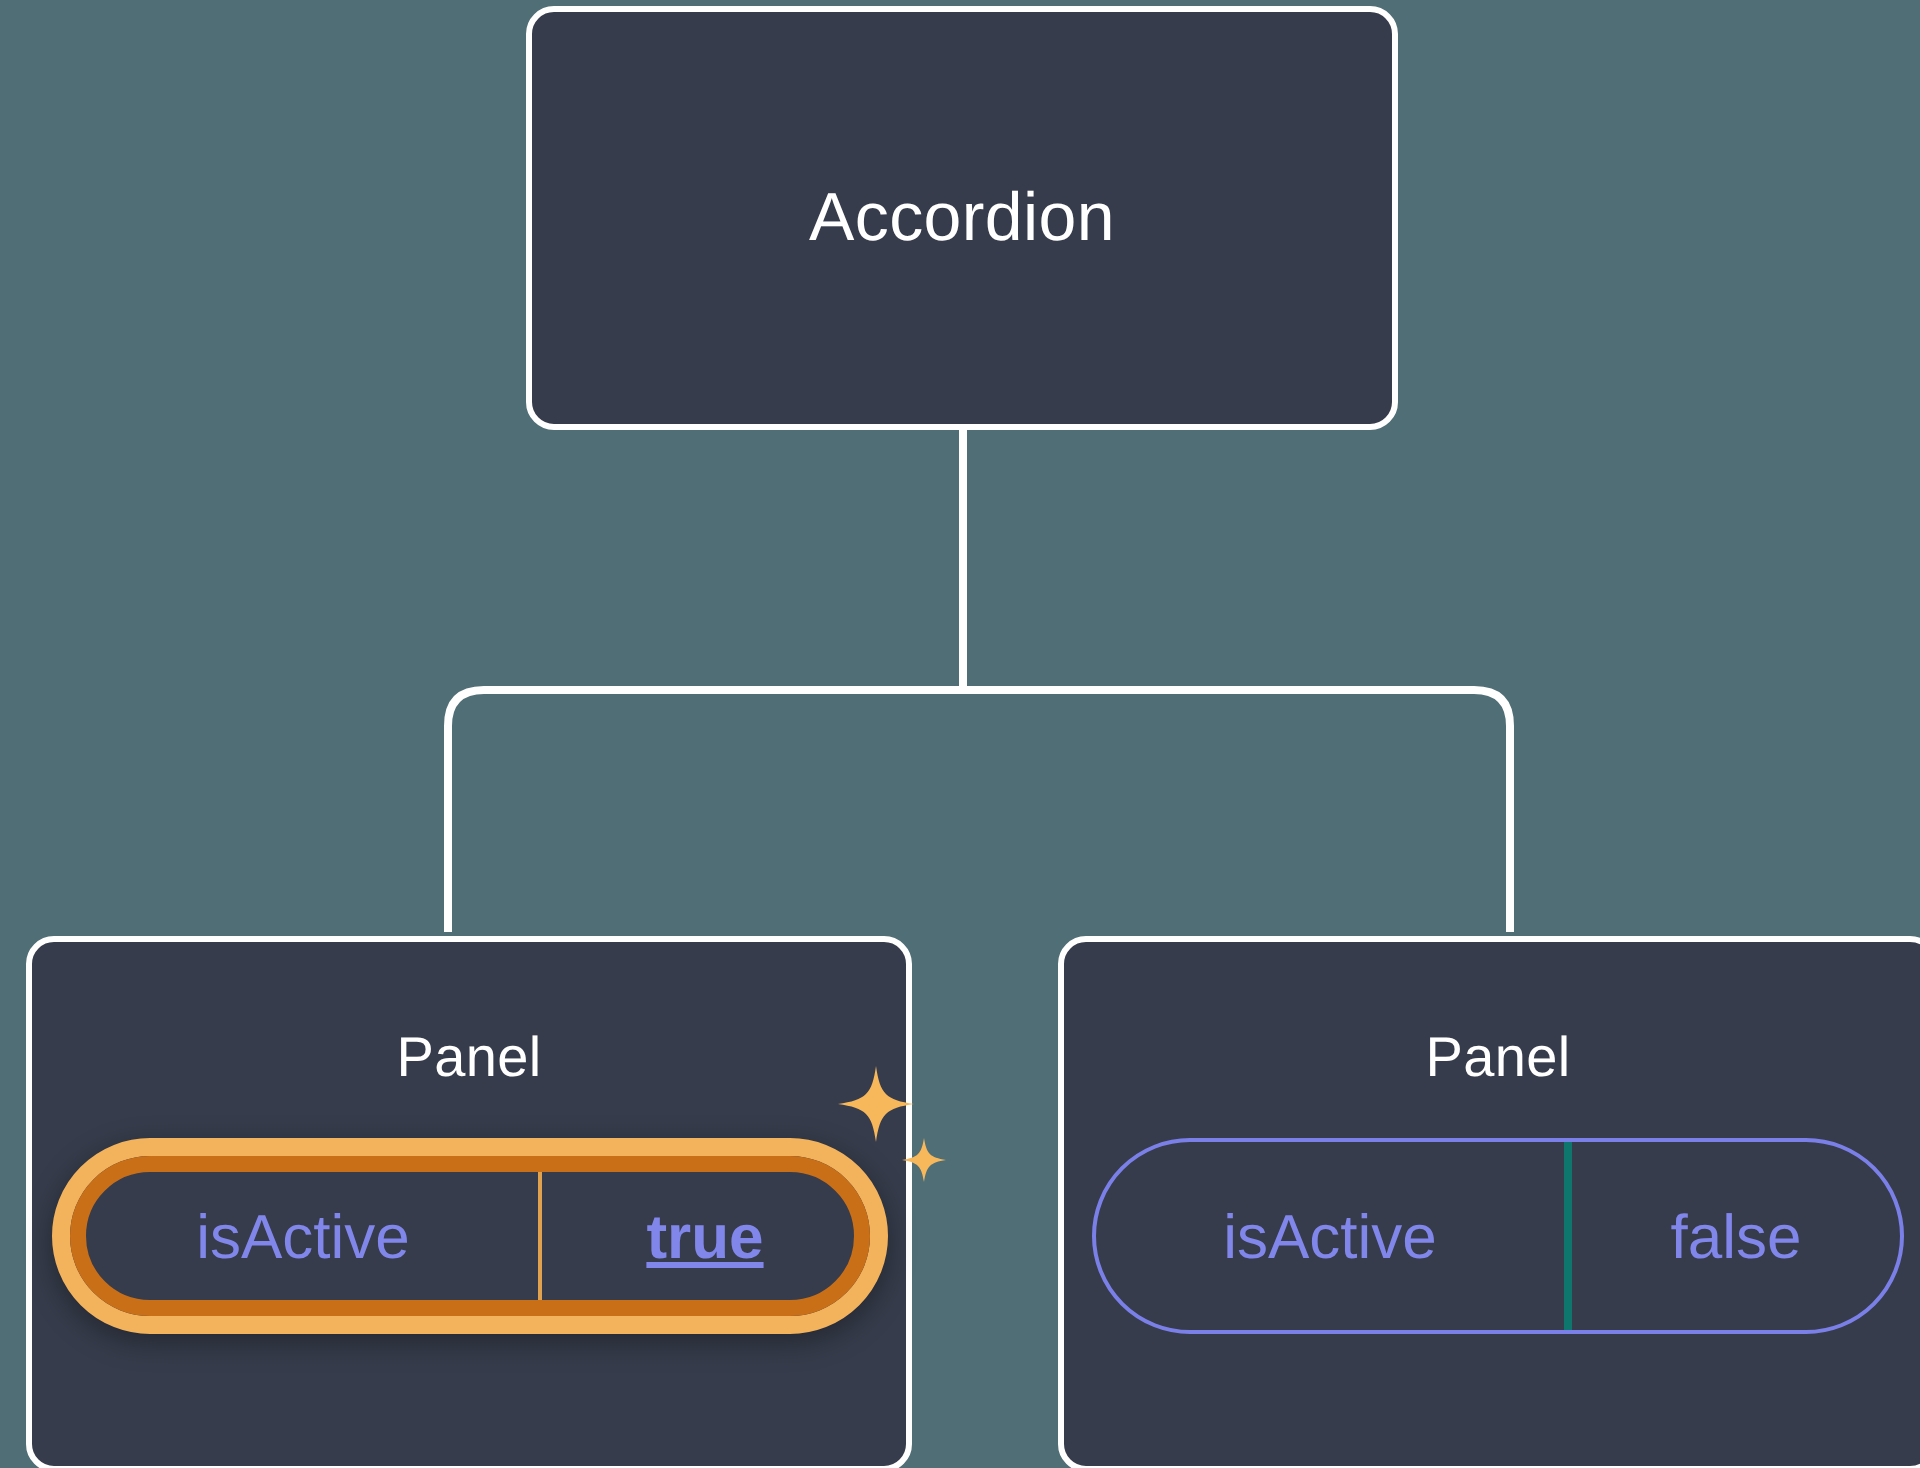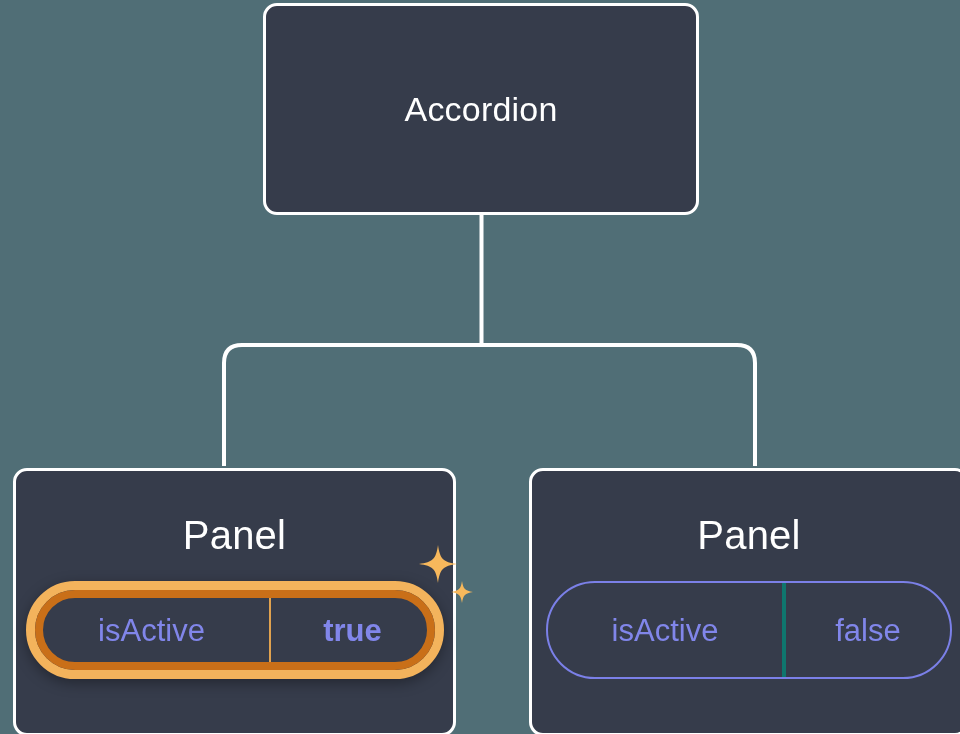--- a/index.html
+++ b/index.html
@@ -62,21 +62,21 @@
   }
   .node.leaf.left {
     left: 3px;
     width: 443px;
   }
   .node.leaf.right {
     left: 519px;
     width: 440px;
   }
   .node.leaf .node-title {
-    font-size: 40px;
+    font-size: 28px;
   }
 
   
   .pill-wrap {
     position: relative;
     margin-top: 26px;
     display: flex;
     align-items: center;
     justify-content: center;
   }
@@ -122,20 +122,21 @@
     outline-offset: -17px;
     background: #363c4b;
     box-shadow: 0 4px 14px rgba(0, 0, 0, 0.35);
   }
   .pill.highlight .cell {
     color: #8186ea;
   }
   .pill.highlight .cell.val {
     border-left: 2px solid #e0a24f;
     font-weight: bold;
+    text-decoration: underline;
   }
 
   
   .sparkles {
     position: absolute;
     right: -34px;
     top: -42px;
     width: 66px;
     height: 72px;
     pointer-events: none;

